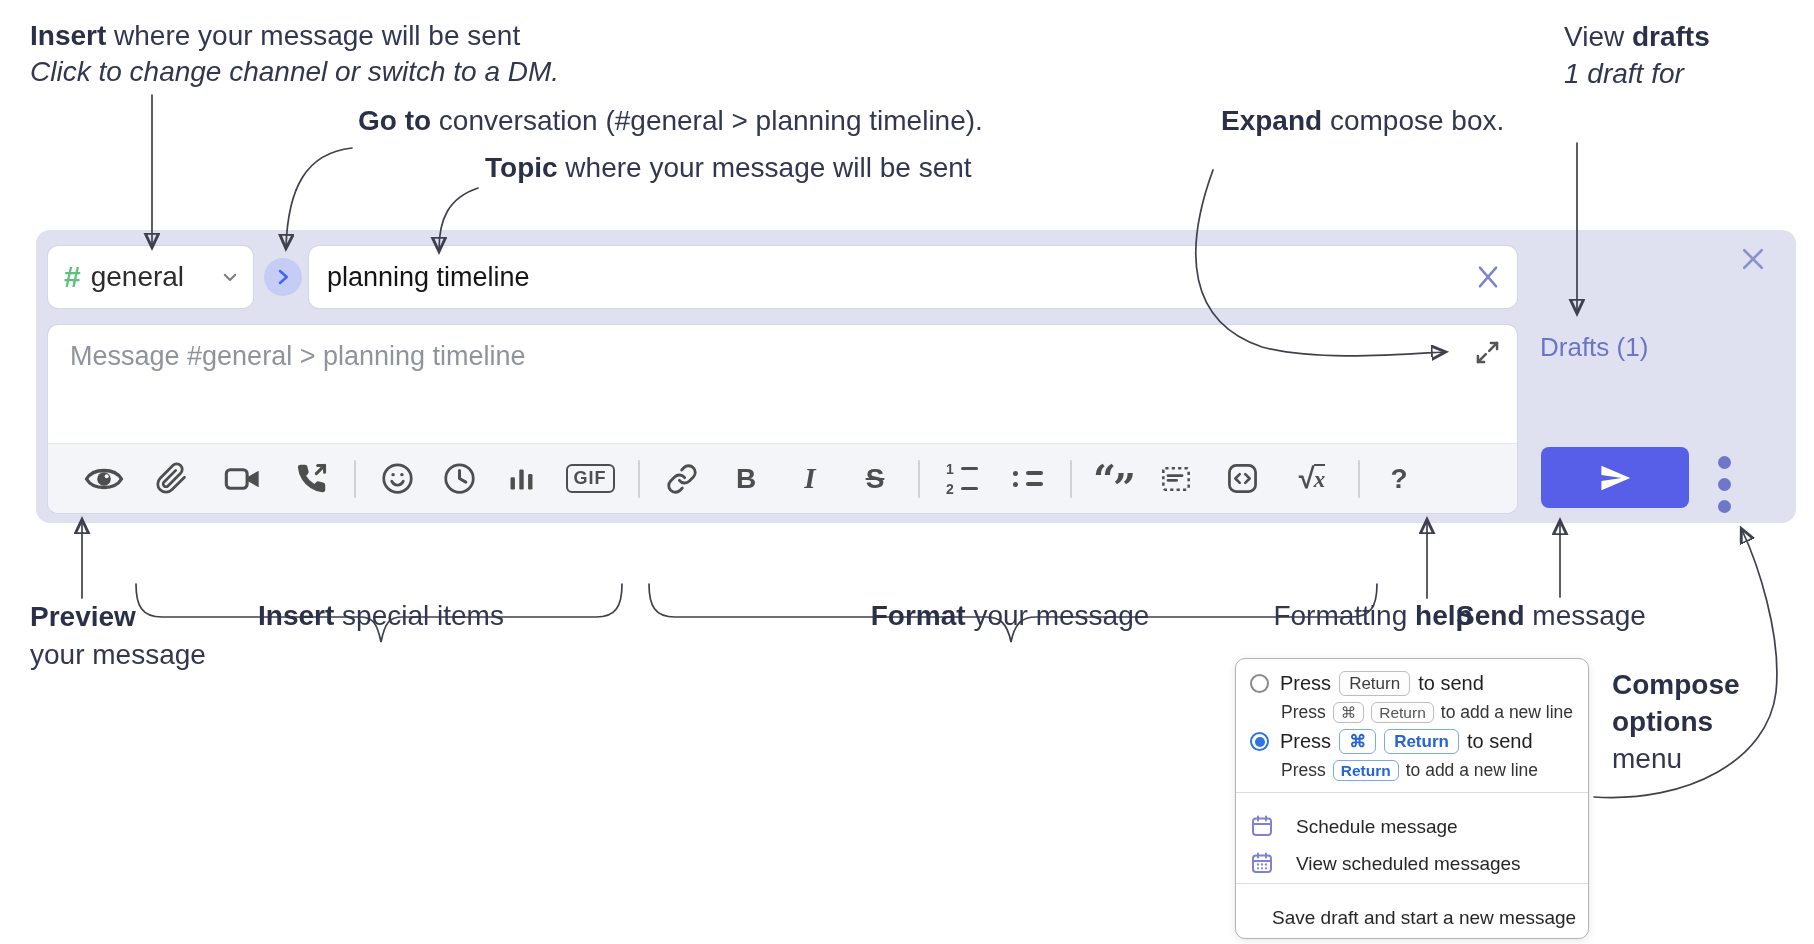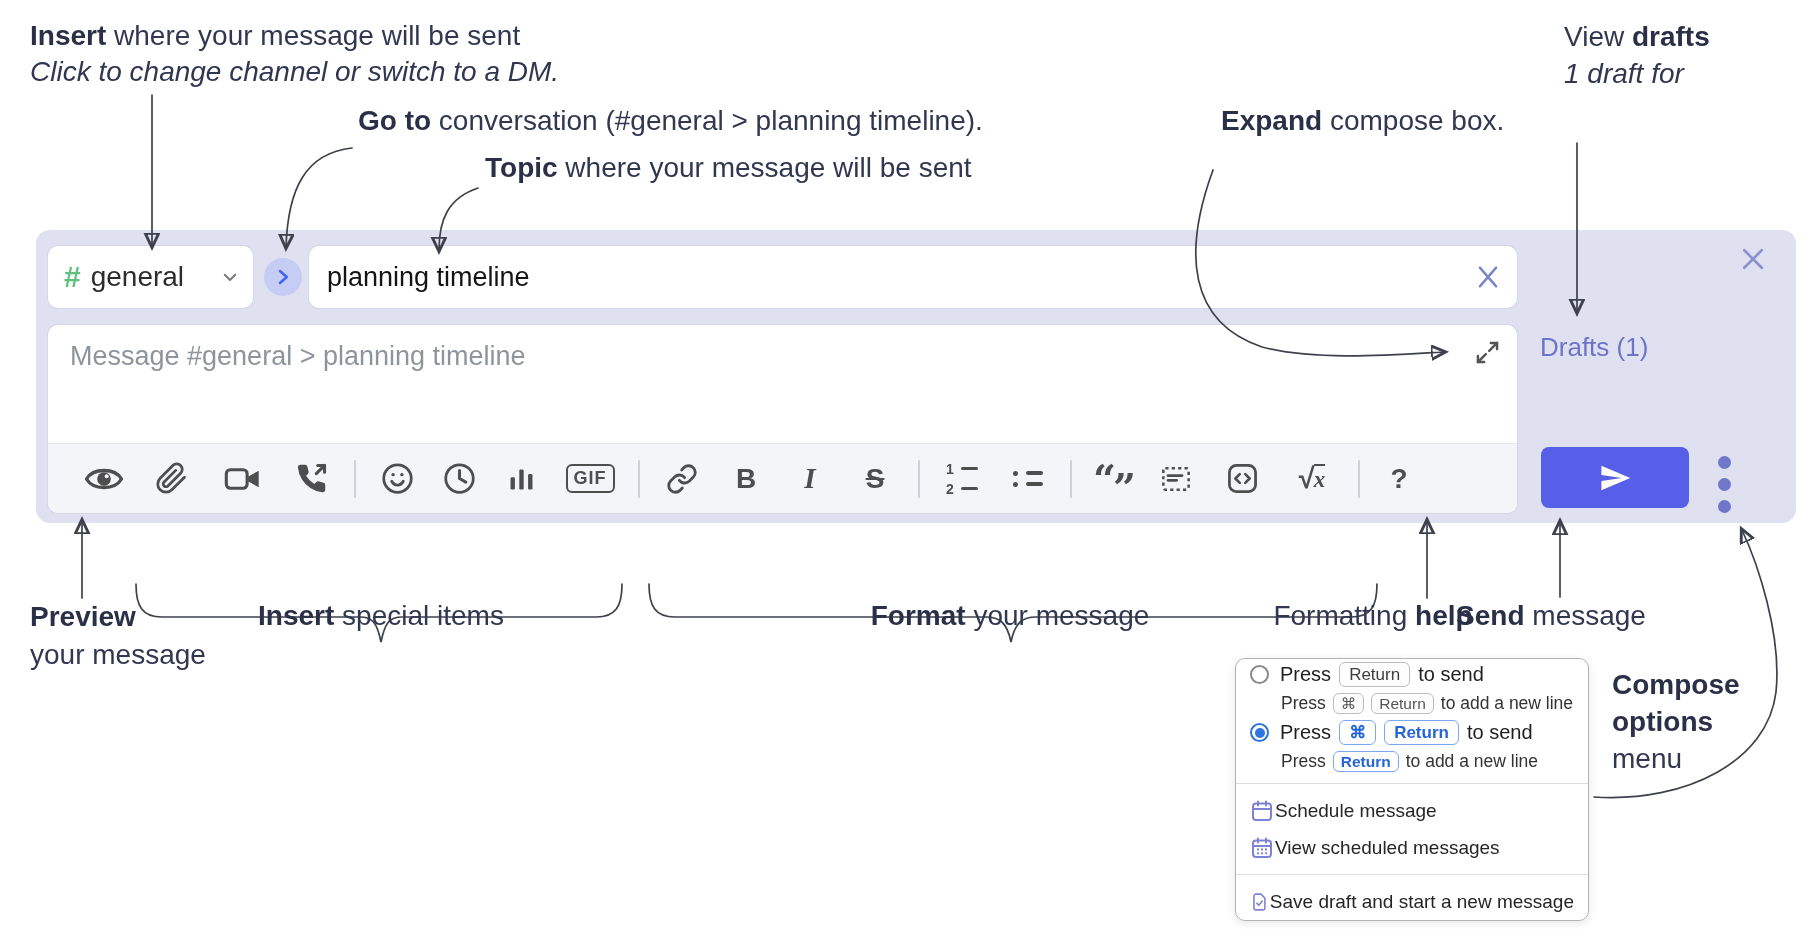--- a/index.html
+++ b/index.html
@@ -55,33 +55,33 @@
   .mathicon .rad{font-size:29px;line-height:1;}
   .mathicon .mx{font-family:"Liberation Serif",serif;font-style:italic;font-size:23px;border-top:2.6px solid #4e4e4e;margin-left:-1px;padding-top:1px;line-height:1.1;}
   .drafts{position:absolute;left:1504px;top:102px;font-size:26px;color:#6b74c6;cursor:pointer;z-index:2;}
   .sendbtn{position:absolute;left:1505px;top:217px;width:148px;height:61px;border-radius:8px;background:#575ee7;
     border:none;display:flex;align-items:center;justify-content:center;cursor:pointer;}
   .kebab{position:absolute;left:1678px;top:222px;display:flex;flex-direction:column;gap:9px;cursor:pointer;padding:4px;}
   .kebab i{width:13px;height:13px;border-radius:50%;background:#6f78c8;}
   
   .popup{position:absolute;left:1235px;top:658px;width:354px;box-sizing:border-box;background:#fff;
     border:1.5px solid #b3b3b3;border-radius:10px;box-shadow:0 2px 8px rgba(0,0,0,.10);
-    padding:0 14px;z-index:7;font-size:20px;color:#1f1f1f;}
+    padding:9px 14px;z-index:7;font-size:20px;color:#1f1f1f;}
   .popt{display:flex;align-items:center;gap:11px;height:31px;cursor:pointer;white-space:nowrap;}
   .ptext{display:inline-flex;align-items:center;gap:8px;}
   .psub{padding-left:31px;height:27px;display:inline-flex;align-items:center;gap:7px;font-size:17.5px;color:#333;white-space:nowrap;}
   .radio{width:19px;height:19px;border-radius:50%;border:2px solid #8a8a8a;box-sizing:border-box;flex:none;}
   .radio.sel{border-color:#2f74e0;position:relative;}
   .radio.sel::after{content:"";position:absolute;left:2.5px;top:2.5px;width:10px;height:10px;border-radius:50%;background:#2f74e0;}
   kbd{font-family:Liberation Sans, sans-serif;border:1.5px solid #bdbdbd;border-radius:6px;background:#fdfdfd;
     color:#3d3d3d;font-size:17px;padding:1px 9px;line-height:1.25;}
   kbd.sm{font-size:15.5px;padding:0 7px;color:#555;}
   kbd.blue{border-color:#7aa7ef;color:#2565d8;background:#fff;font-weight:bold;}
   .pdiv{height:1px;background:#dcdcdc;margin:8px -14px;}
-  .pitem{display:flex;align-items:center;gap:1px;height:37px;cursor:pointer;white-space:nowrap;font-size:19px;color:#262626;}
+  .pitem{display:flex;align-items:flex-end;gap:22px;height:37px;cursor:pointer;white-space:nowrap;font-size:19px;color:#262626;}
 </style>
 </head>
 <body>
 
 <svg id="overlay" width="1814" height="944">
   <defs>
     <marker id="arr" markerWidth="11" markerHeight="11" refX="7.5" refY="4.5" orient="auto">
       <path d="M0,0.5 L8.5,4.5 L0,8.5 z" fill="#3e414b" stroke="none"></path>
     </marker>
   </defs>

